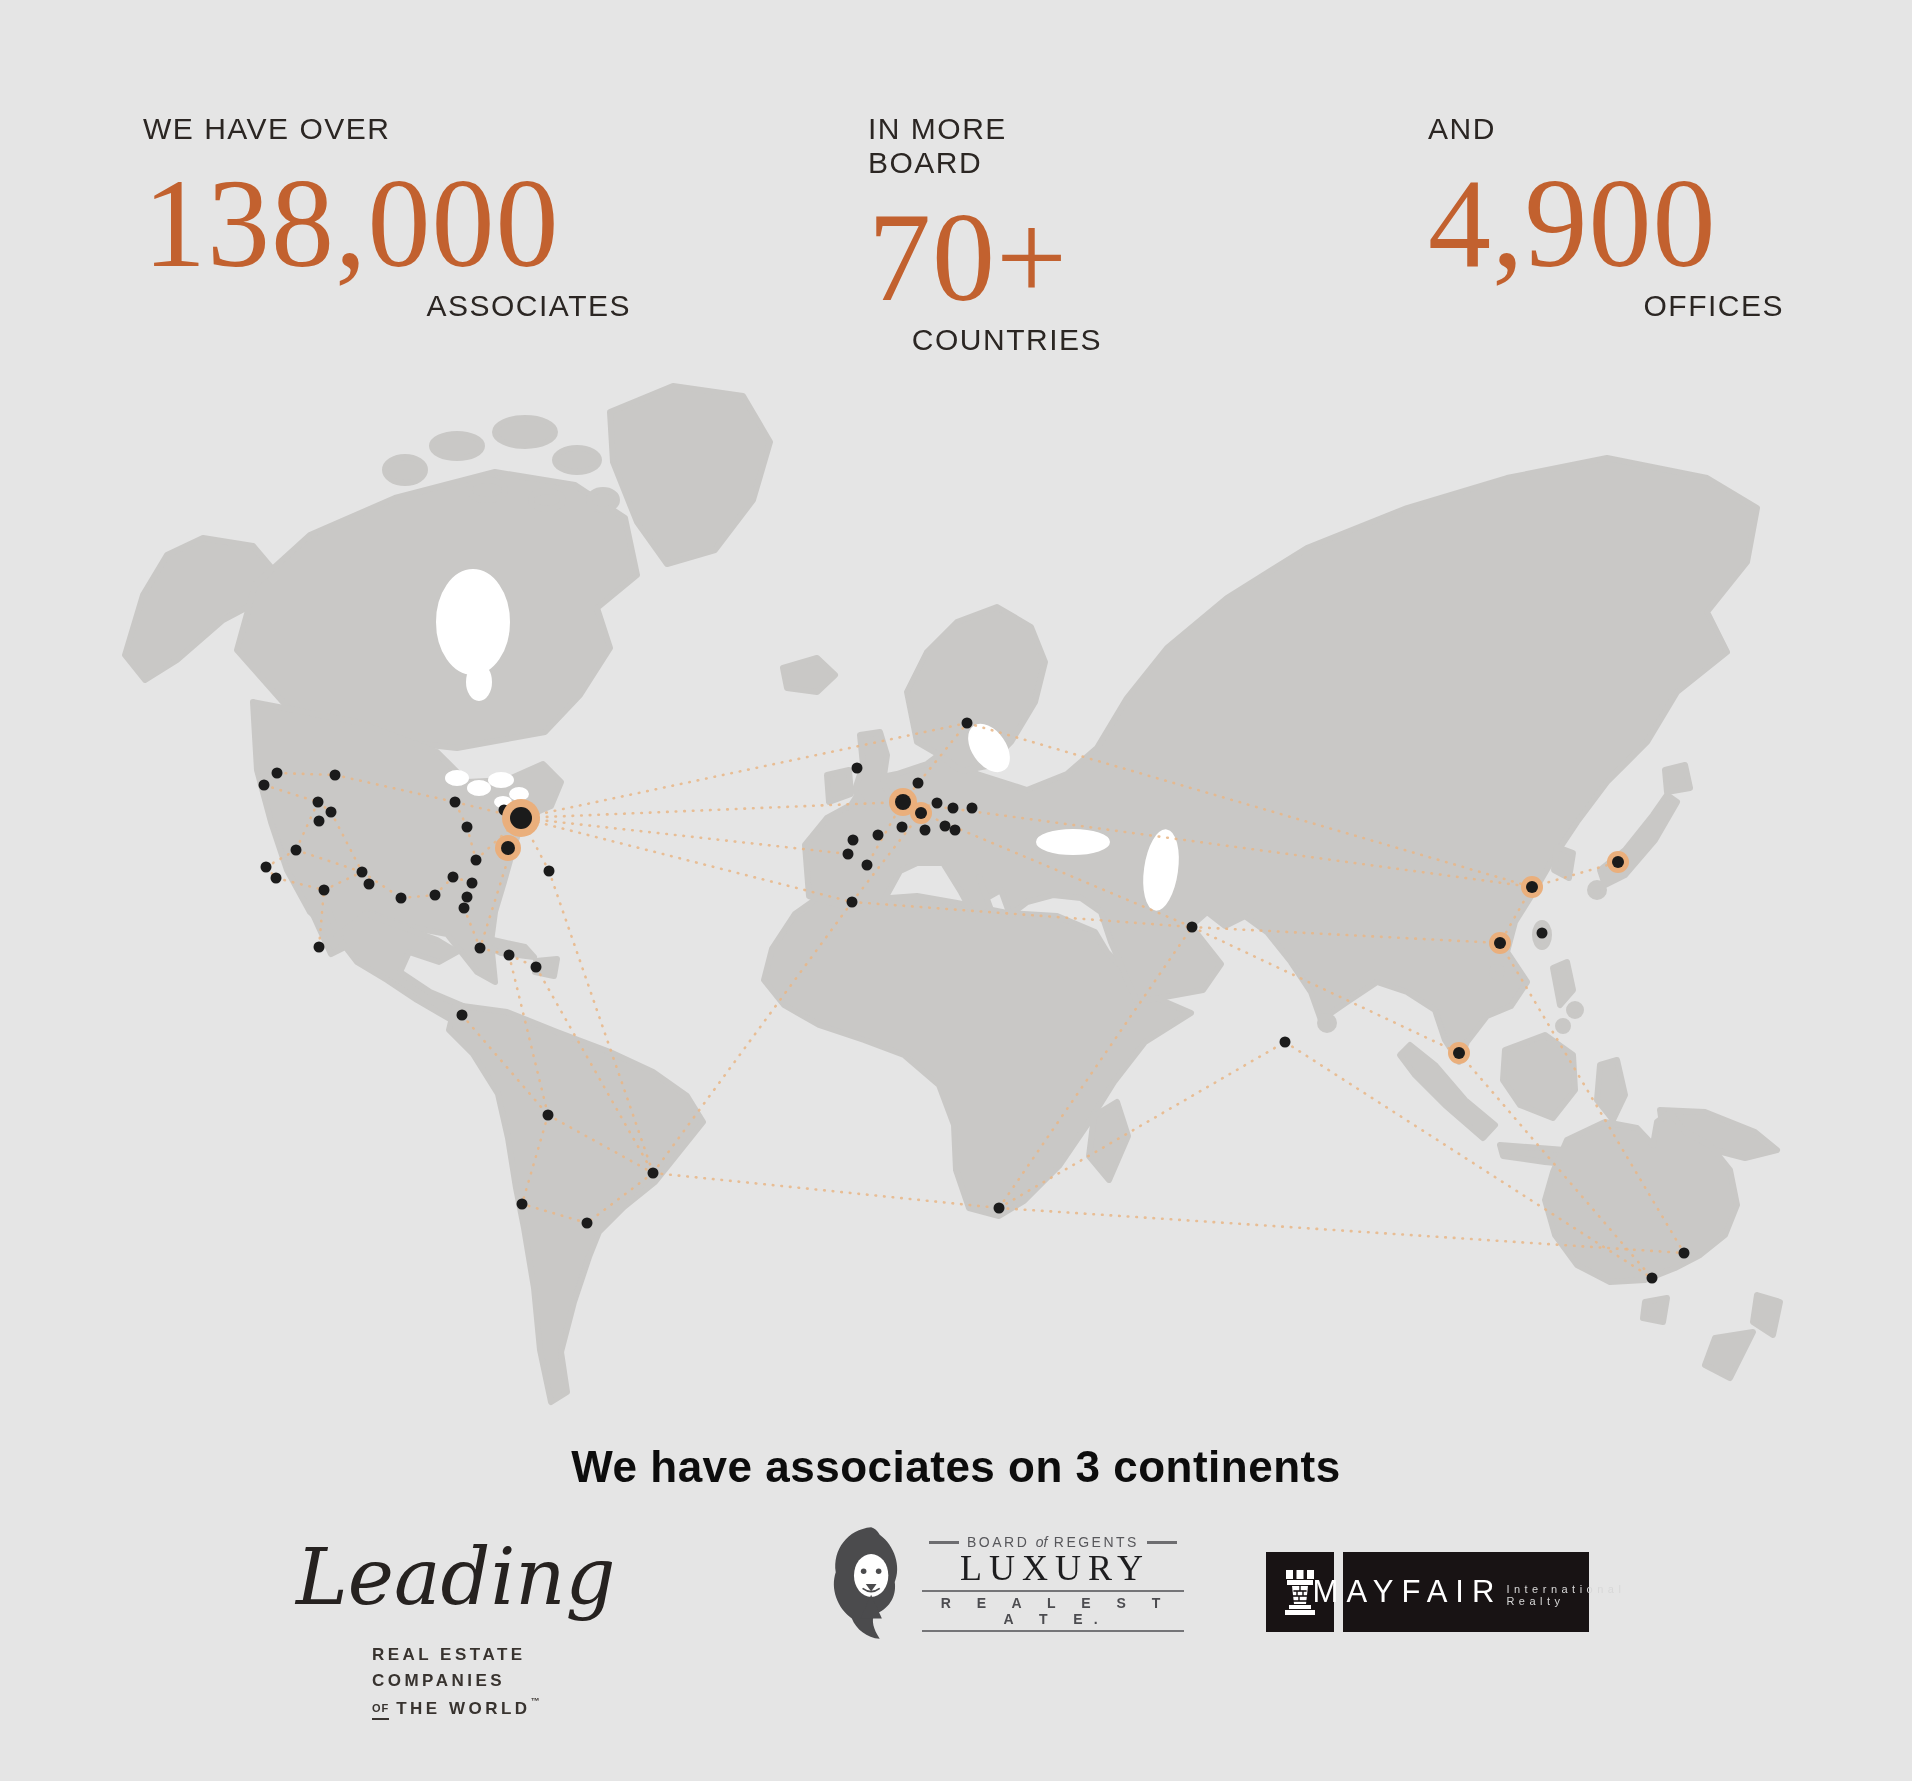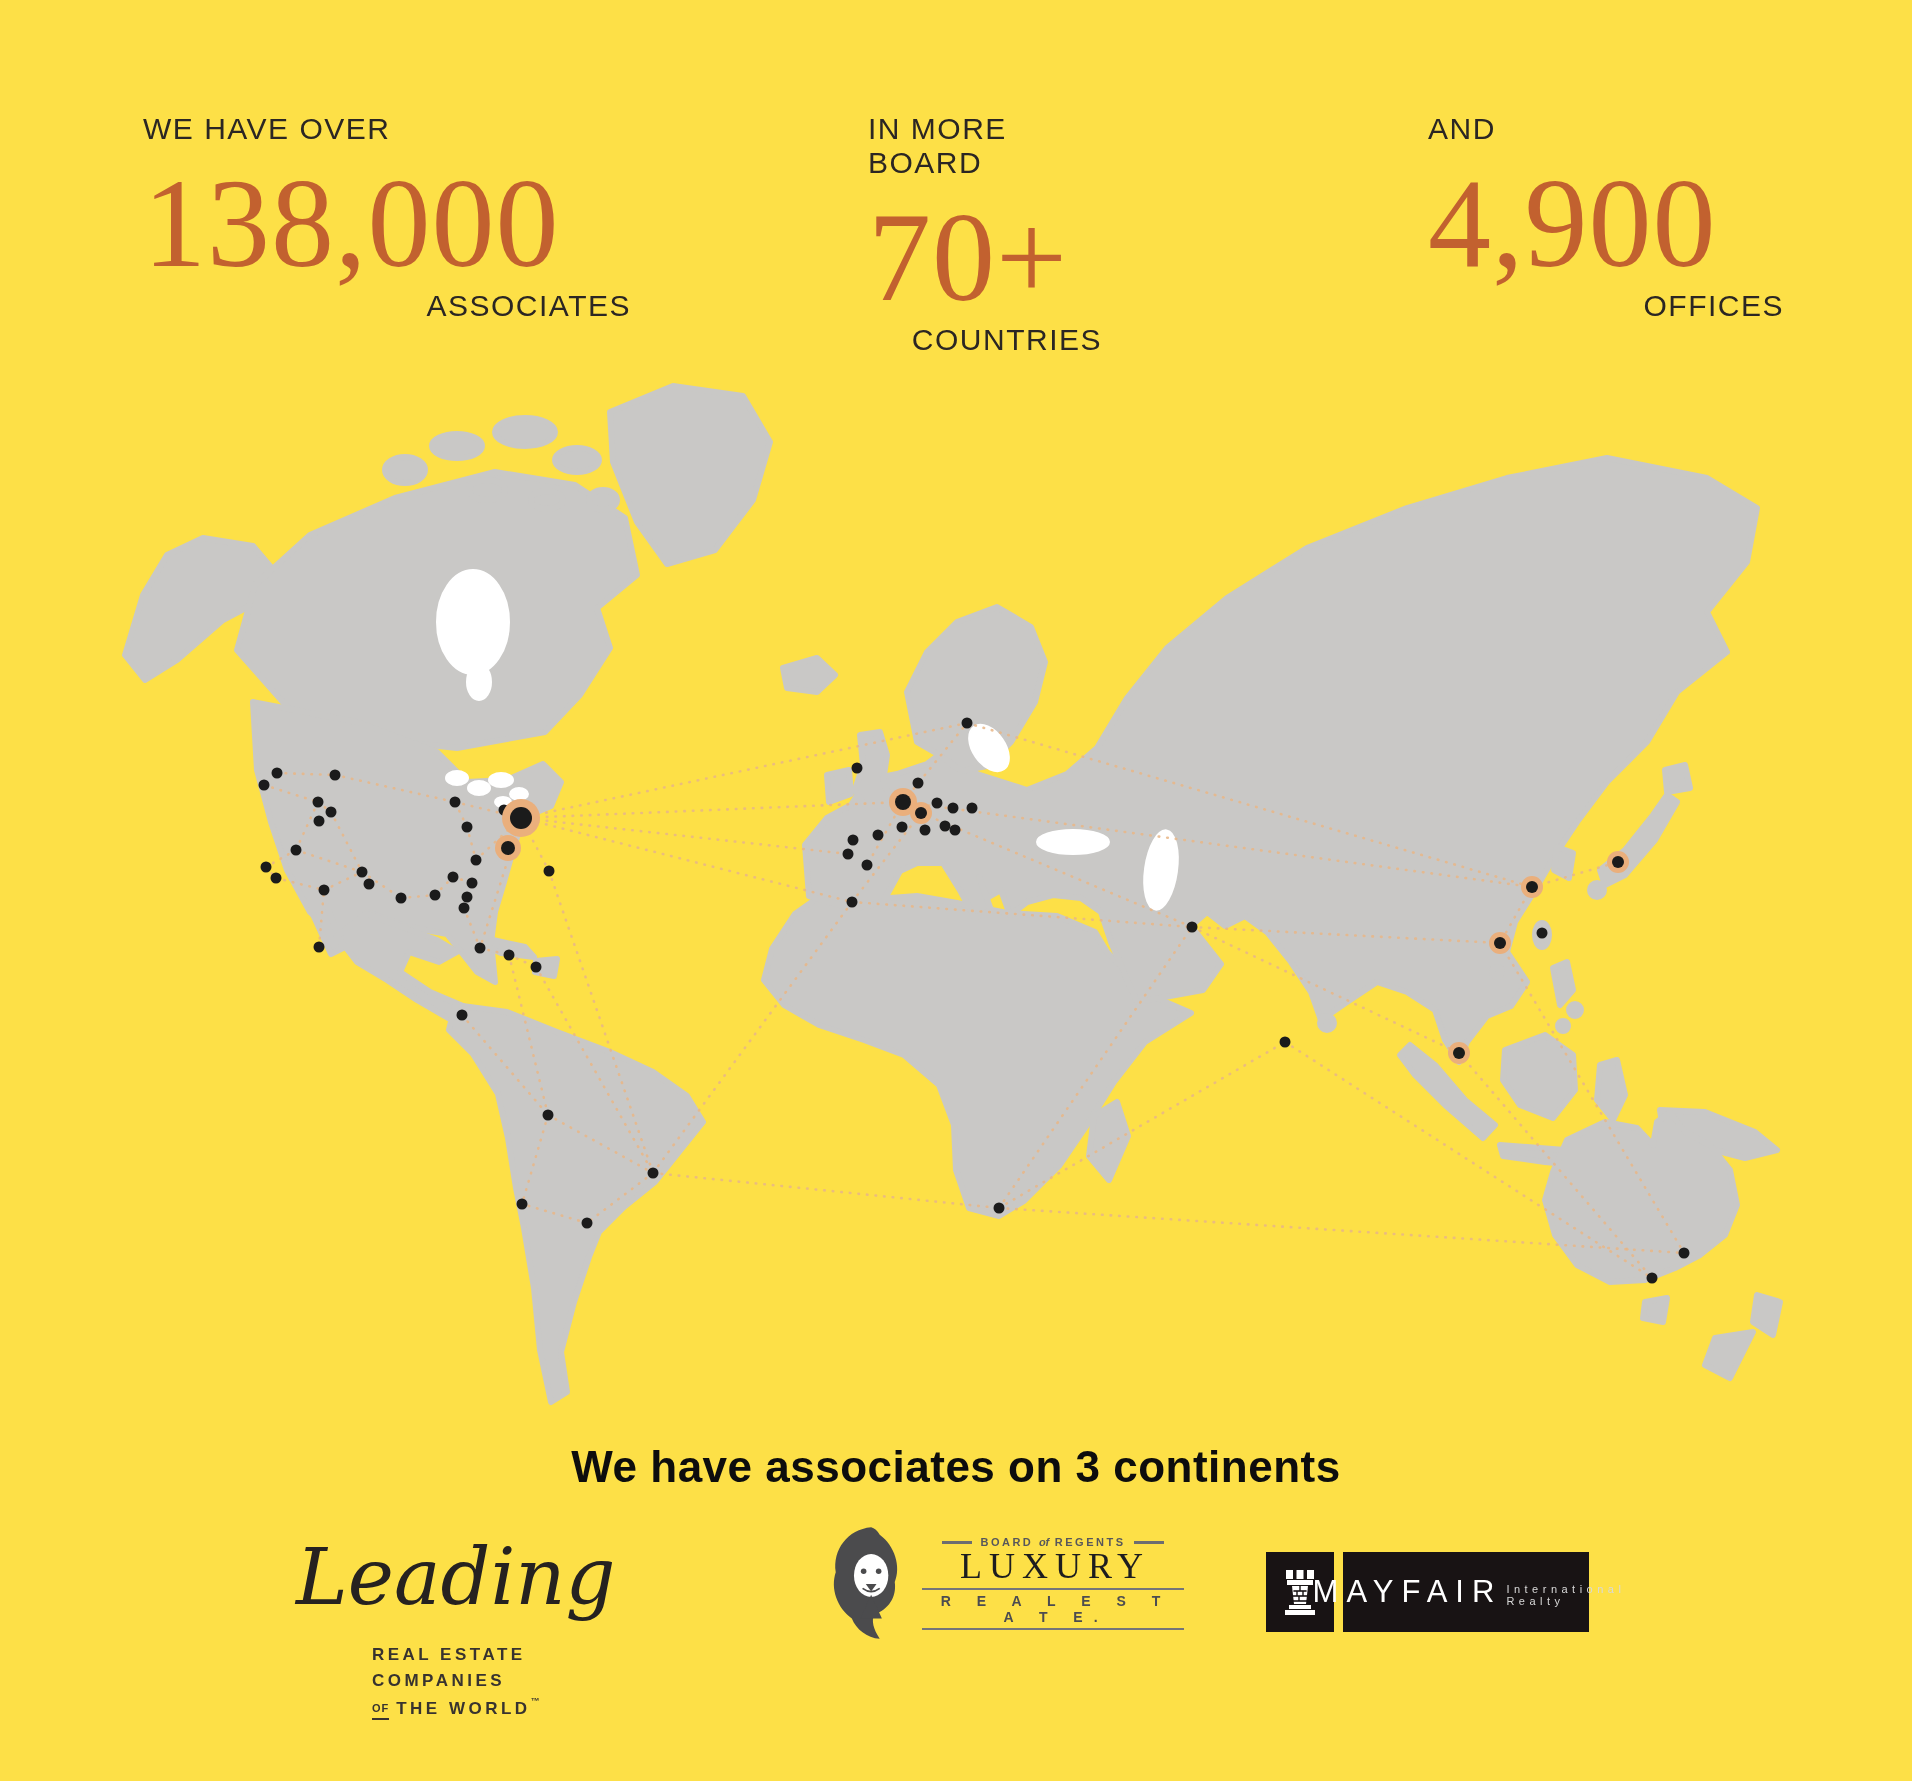--- a/index.html
+++ b/index.html
@@ -1,16 +1,16 @@
 <!DOCTYPE html>
 <html><head>
 <meta charset="utf-8">
 <style>
   html,body{margin:0;padding:0;background:#ffffff;}
-  .canvas{position:relative;width:1912px;height:1781px;background:#fde047;overflow:hidden;
+  .canvas{position:relative;width:1912px;height:1781px;background:#e5e5e5;overflow:hidden;
           font-family:"Liberation Sans", sans-serif;}
 
   
   .stat{position:absolute;top:112px;}
   .stat-prefix{font-size:30px;letter-spacing:1.5px;color:#2b2623;margin-bottom:14px;}
   .stat-value{font-family:"Liberation Serif", serif;font-size:126px;line-height:1.02;
               color:#c2612f;letter-spacing:1px;white-space:nowrap;}
   .stat-label{font-size:30px;letter-spacing:1.5px;color:#2b2623;text-align:right;}
   #stat-1{left:143px;width:488px;}
   #stat-2{left:868px;width:234px;}
@@ -31,21 +31,21 @@
   .leading-script{font-family:"DejaVu Serif", serif;font-style:italic;font-size:78px;
                   color:#262220;line-height:1;}
   .leading-text{font-size:17px;letter-spacing:3.5px;color:#38332f;line-height:1.55;font-weight:bold;}
   .leading-of{display:inline-block;font-size:11px;letter-spacing:1px;border-bottom:2px solid #38332f;
               padding-bottom:1px;margin-right:7px;vertical-align:2px;}
   .leading-tm{font-size:9px;vertical-align:10px;letter-spacing:0;}
 
   #luxury-logo{left:826px;top:1524px;gap:10px;}
   .luxury-col{width:262px;text-align:center;color:#2a2a2c;}
   .luxury-board{display:flex;align-items:center;justify-content:center;gap:8px;
-                font-size:11px;letter-spacing:2.5px;color:#57575b;font-weight:bold;white-space:nowrap;}
+                font-size:14px;letter-spacing:2.5px;color:#57575b;font-weight:normal;white-space:nowrap;}
   .luxury-board .bar{display:inline-block;width:30px;height:3px;background:#6d6d70;}
   .luxury-board .of{font-style:italic;text-transform:lowercase;letter-spacing:0;}
   .luxury-name{font-family:"Liberation Serif", serif;font-size:36px;letter-spacing:7px;
                color:#1d1d1f;line-height:1.05;margin-left:4px;}
   .luxury-rule{height:2px;background:#757578;margin:2px 0 3px 0;}
   .luxury-sub{font-size:14px;letter-spacing:11px;color:#4c4c50;font-weight:bold;margin-left:6px;}
   .luxury-rule2{height:2px;background:#757578;margin-top:3px;}
 
   #mayfair-logo{left:1266px;top:1552px;gap:9px;}
   .mf-box{background:#181314;display:flex;flex-direction:row;align-items:center;justify-content:center;}

